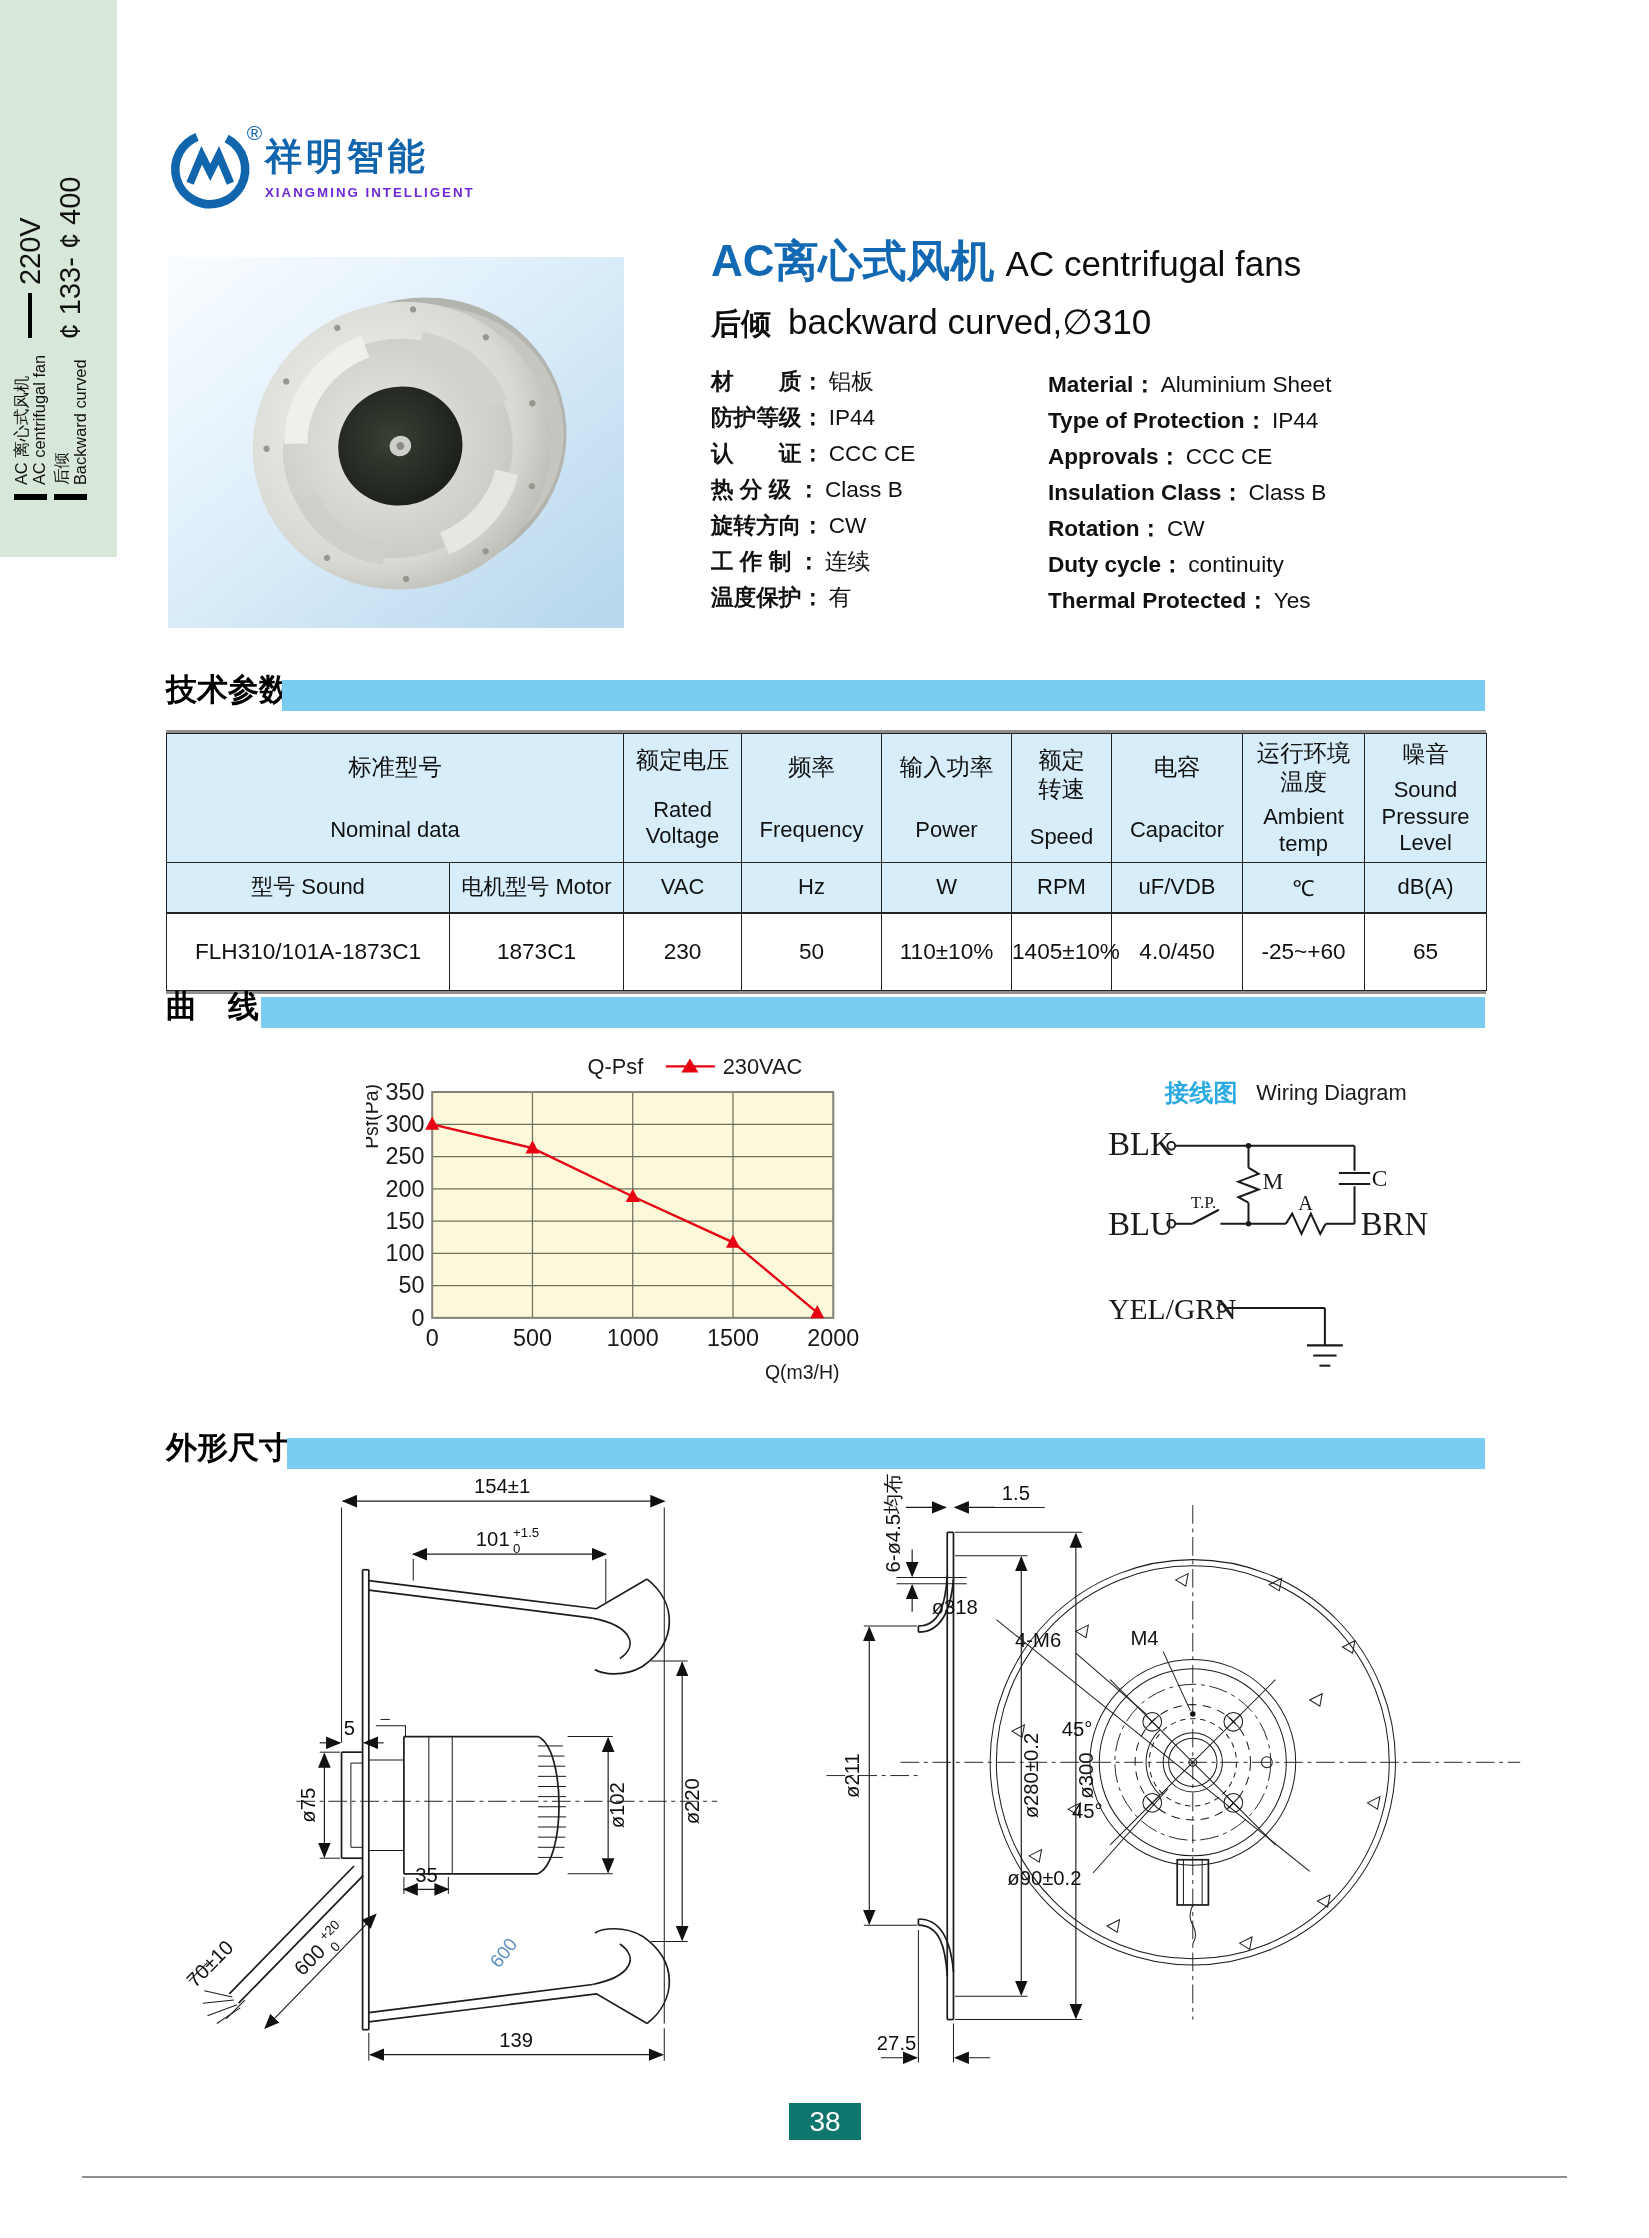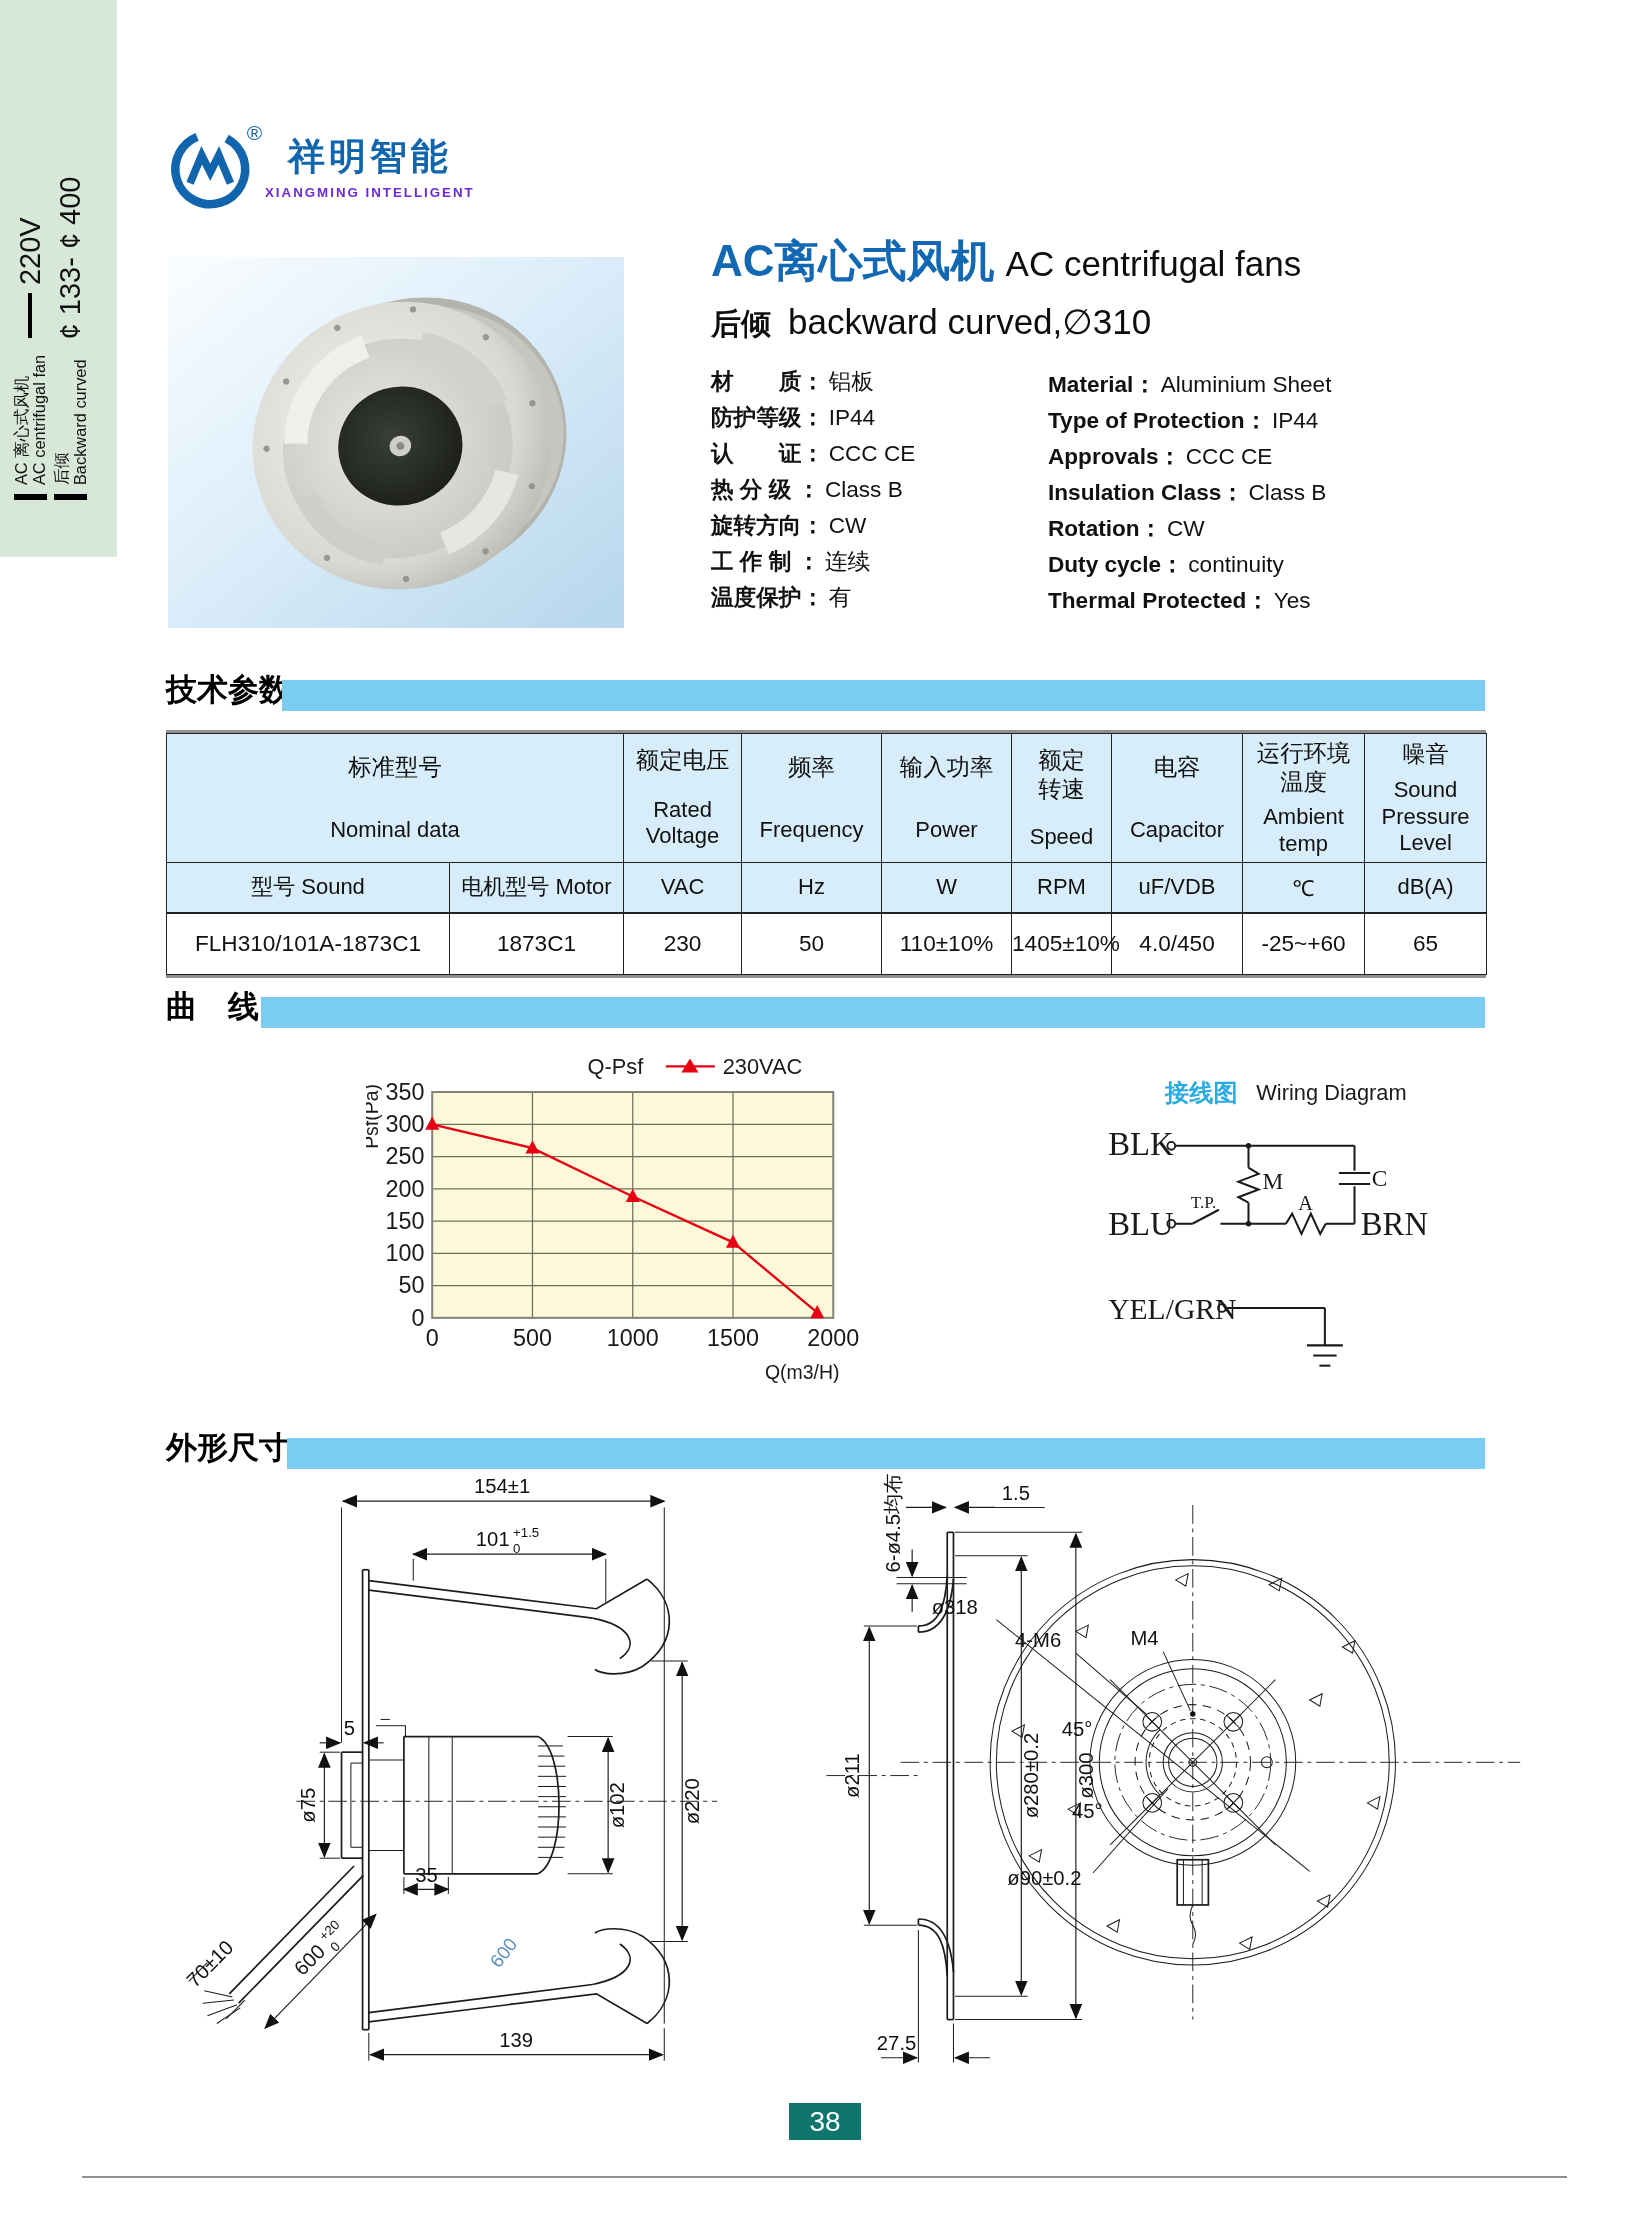--- a/index.html
+++ b/index.html
@@ -14,21 +14,21 @@
   .vg2 { left:50px; top:500px; width:290px; height:41px; }
   .vtick { width:5.5px; height:33px; background:#000; flex:0 0 auto; margin-right:9.4px; }
   .vsmall { font-size:16.4px; line-height:1.12; color:#111; white-space:nowrap; }
   .vdash { width:45px; height:3.1px; background:#000; margin:0 7.8px 0 17px; flex:0 0 auto; }
   .vbig { font-size:29px; color:#111; white-space:nowrap; }
   .vg2 .vbig { margin-left:20px; }
 
   
   .logo { position:absolute; left:165px; top:118px; width:437px; height:101px; }
   .brandtext { position:absolute; left:100px; top:14px; }
-  .brand-cn { font-size:37px; font-weight:bold; color:#1165ad; letter-spacing:3.9px; white-space:nowrap;text-align:center; }
+  .brand-cn { font-size:37px; font-weight:bold; color:#1165ad; letter-spacing:3.9px; white-space:nowrap; }
   .brand-en { font-size:13.3px; font-weight:bold; color:#6d28d9; letter-spacing:2px; margin-top:3.1px; white-space:nowrap; }
 
   
   .photo { position:absolute; left:168px; top:257px; width:456px; height:371px; }
 
   
   .titleblock { position:absolute; left:711px; top:232px; width:826px; }
   .t1cn { font-size:44px; font-weight:bold; color:#1268b3; }
   .t1en { font-size:35px; color:#0d0d0d; margin-left:11px; }
   .t2 { margin-top:11px; }
@@ -44,21 +44,21 @@
   
   .sec-label { position:absolute; font-size:31px; font-weight:bold; color:#000; white-space:nowrap; }
   .sec-bar { position:absolute; height:31px; background:#7bccf1; }
 
   
   .tblwrap { position:absolute; left:166px; top:730px; width:1320px; border-top:3.1px solid #8f8f8f; border-bottom:3.1px solid #8f8f8f; }
   table.tech { border-collapse:collapse; width:100%; table-layout:fixed; }
   table.tech td { border:1.2px solid #222; text-align:center; vertical-align:middle; }
   tr.h1 td { height:129px; background:#d8edfa; }
   tr.h2 td { height:50px; background:#d8edfa; border-bottom:2.3px solid #222; font-size:22px; }
-  tr.dr td { height:62px; background:#fff; font-size:22.6px; }
+  tr.dr td { height:78px; background:#fff; font-size:22.6px; }
   .th1 { display:flex; flex-direction:column; justify-content:space-around; align-items:center; height:125px; }
   .th1 .cn { font-size:23.4px; white-space:pre-line; line-height:1.25; }
   .th1 .en { font-size:22px; white-space:pre-line; line-height:1.2; }
 
   
   .chart { position:absolute; left:366px; top:1041px; }
   .ctick { font-size:30px; fill:#1a1a1a; font-family:"Liberation Sans",sans-serif; }
   .caxis { font-size:25px; fill:#1a1a1a; font-family:"Liberation Sans",sans-serif; }
   .cleg  { font-size:28px; fill:#1a1a1a; font-family:"Liberation Sans",sans-serif; }
   .wiring { position:absolute; left:1091px; top:1074px; }

